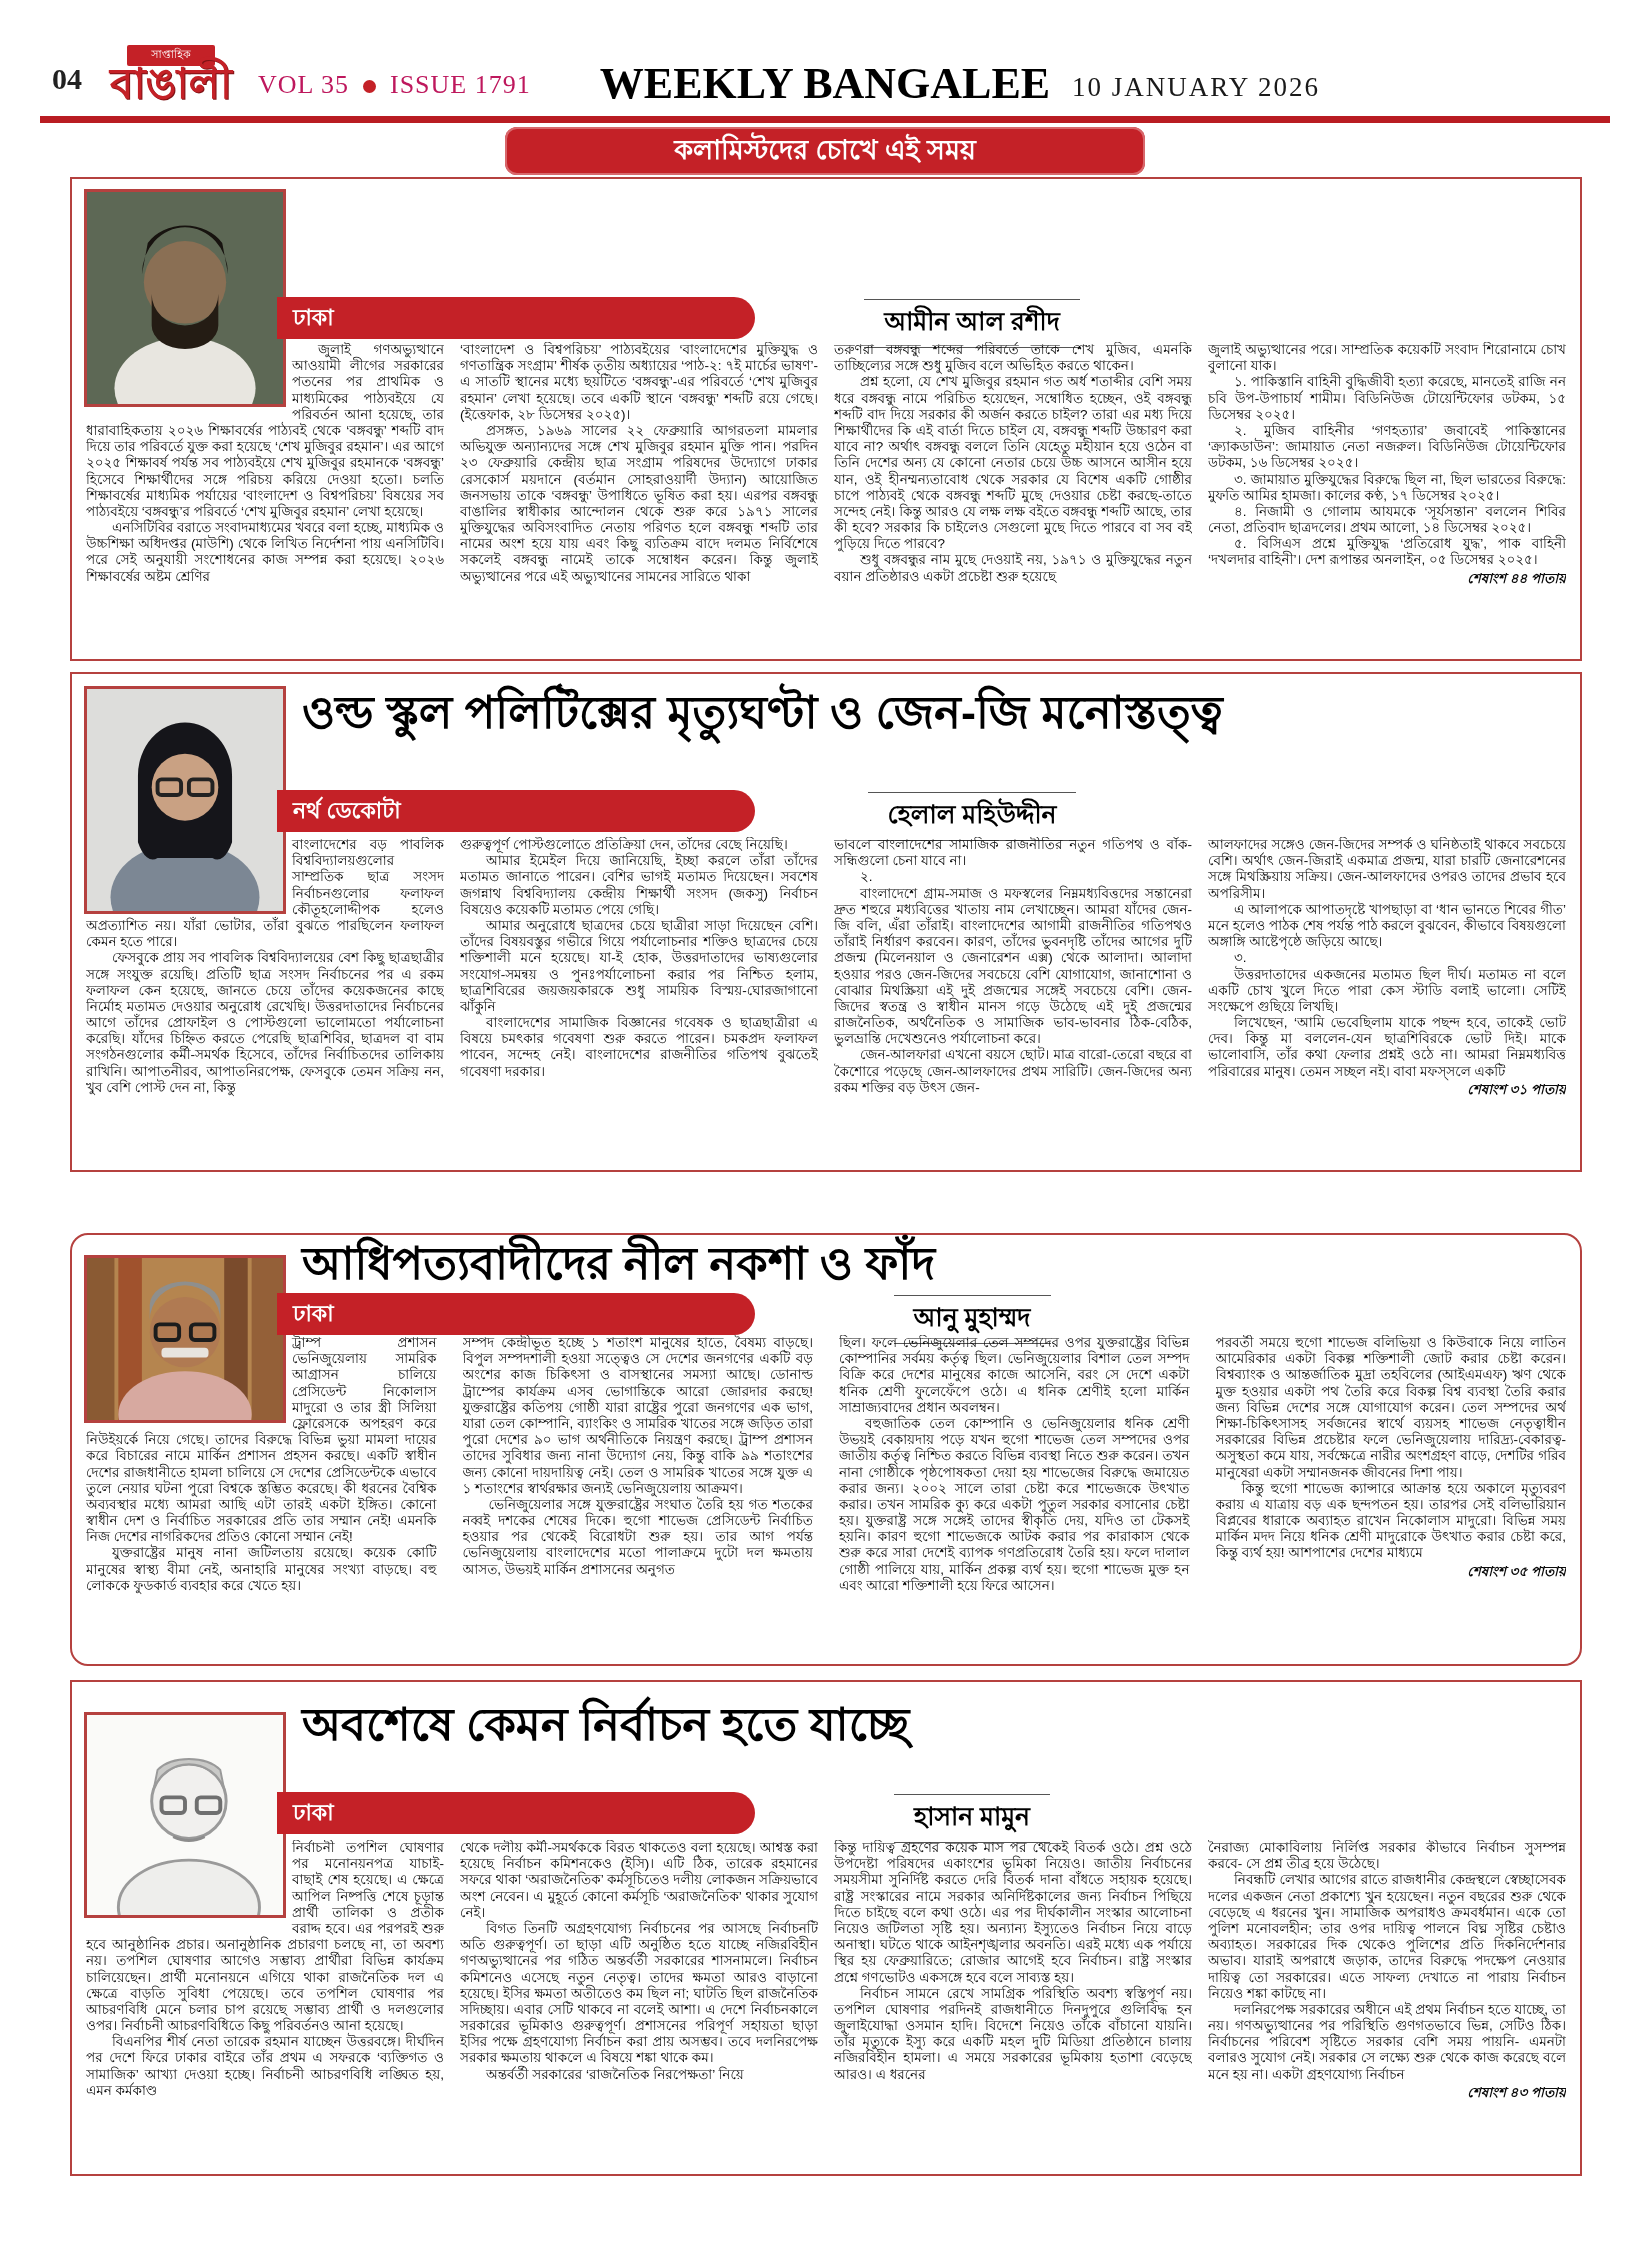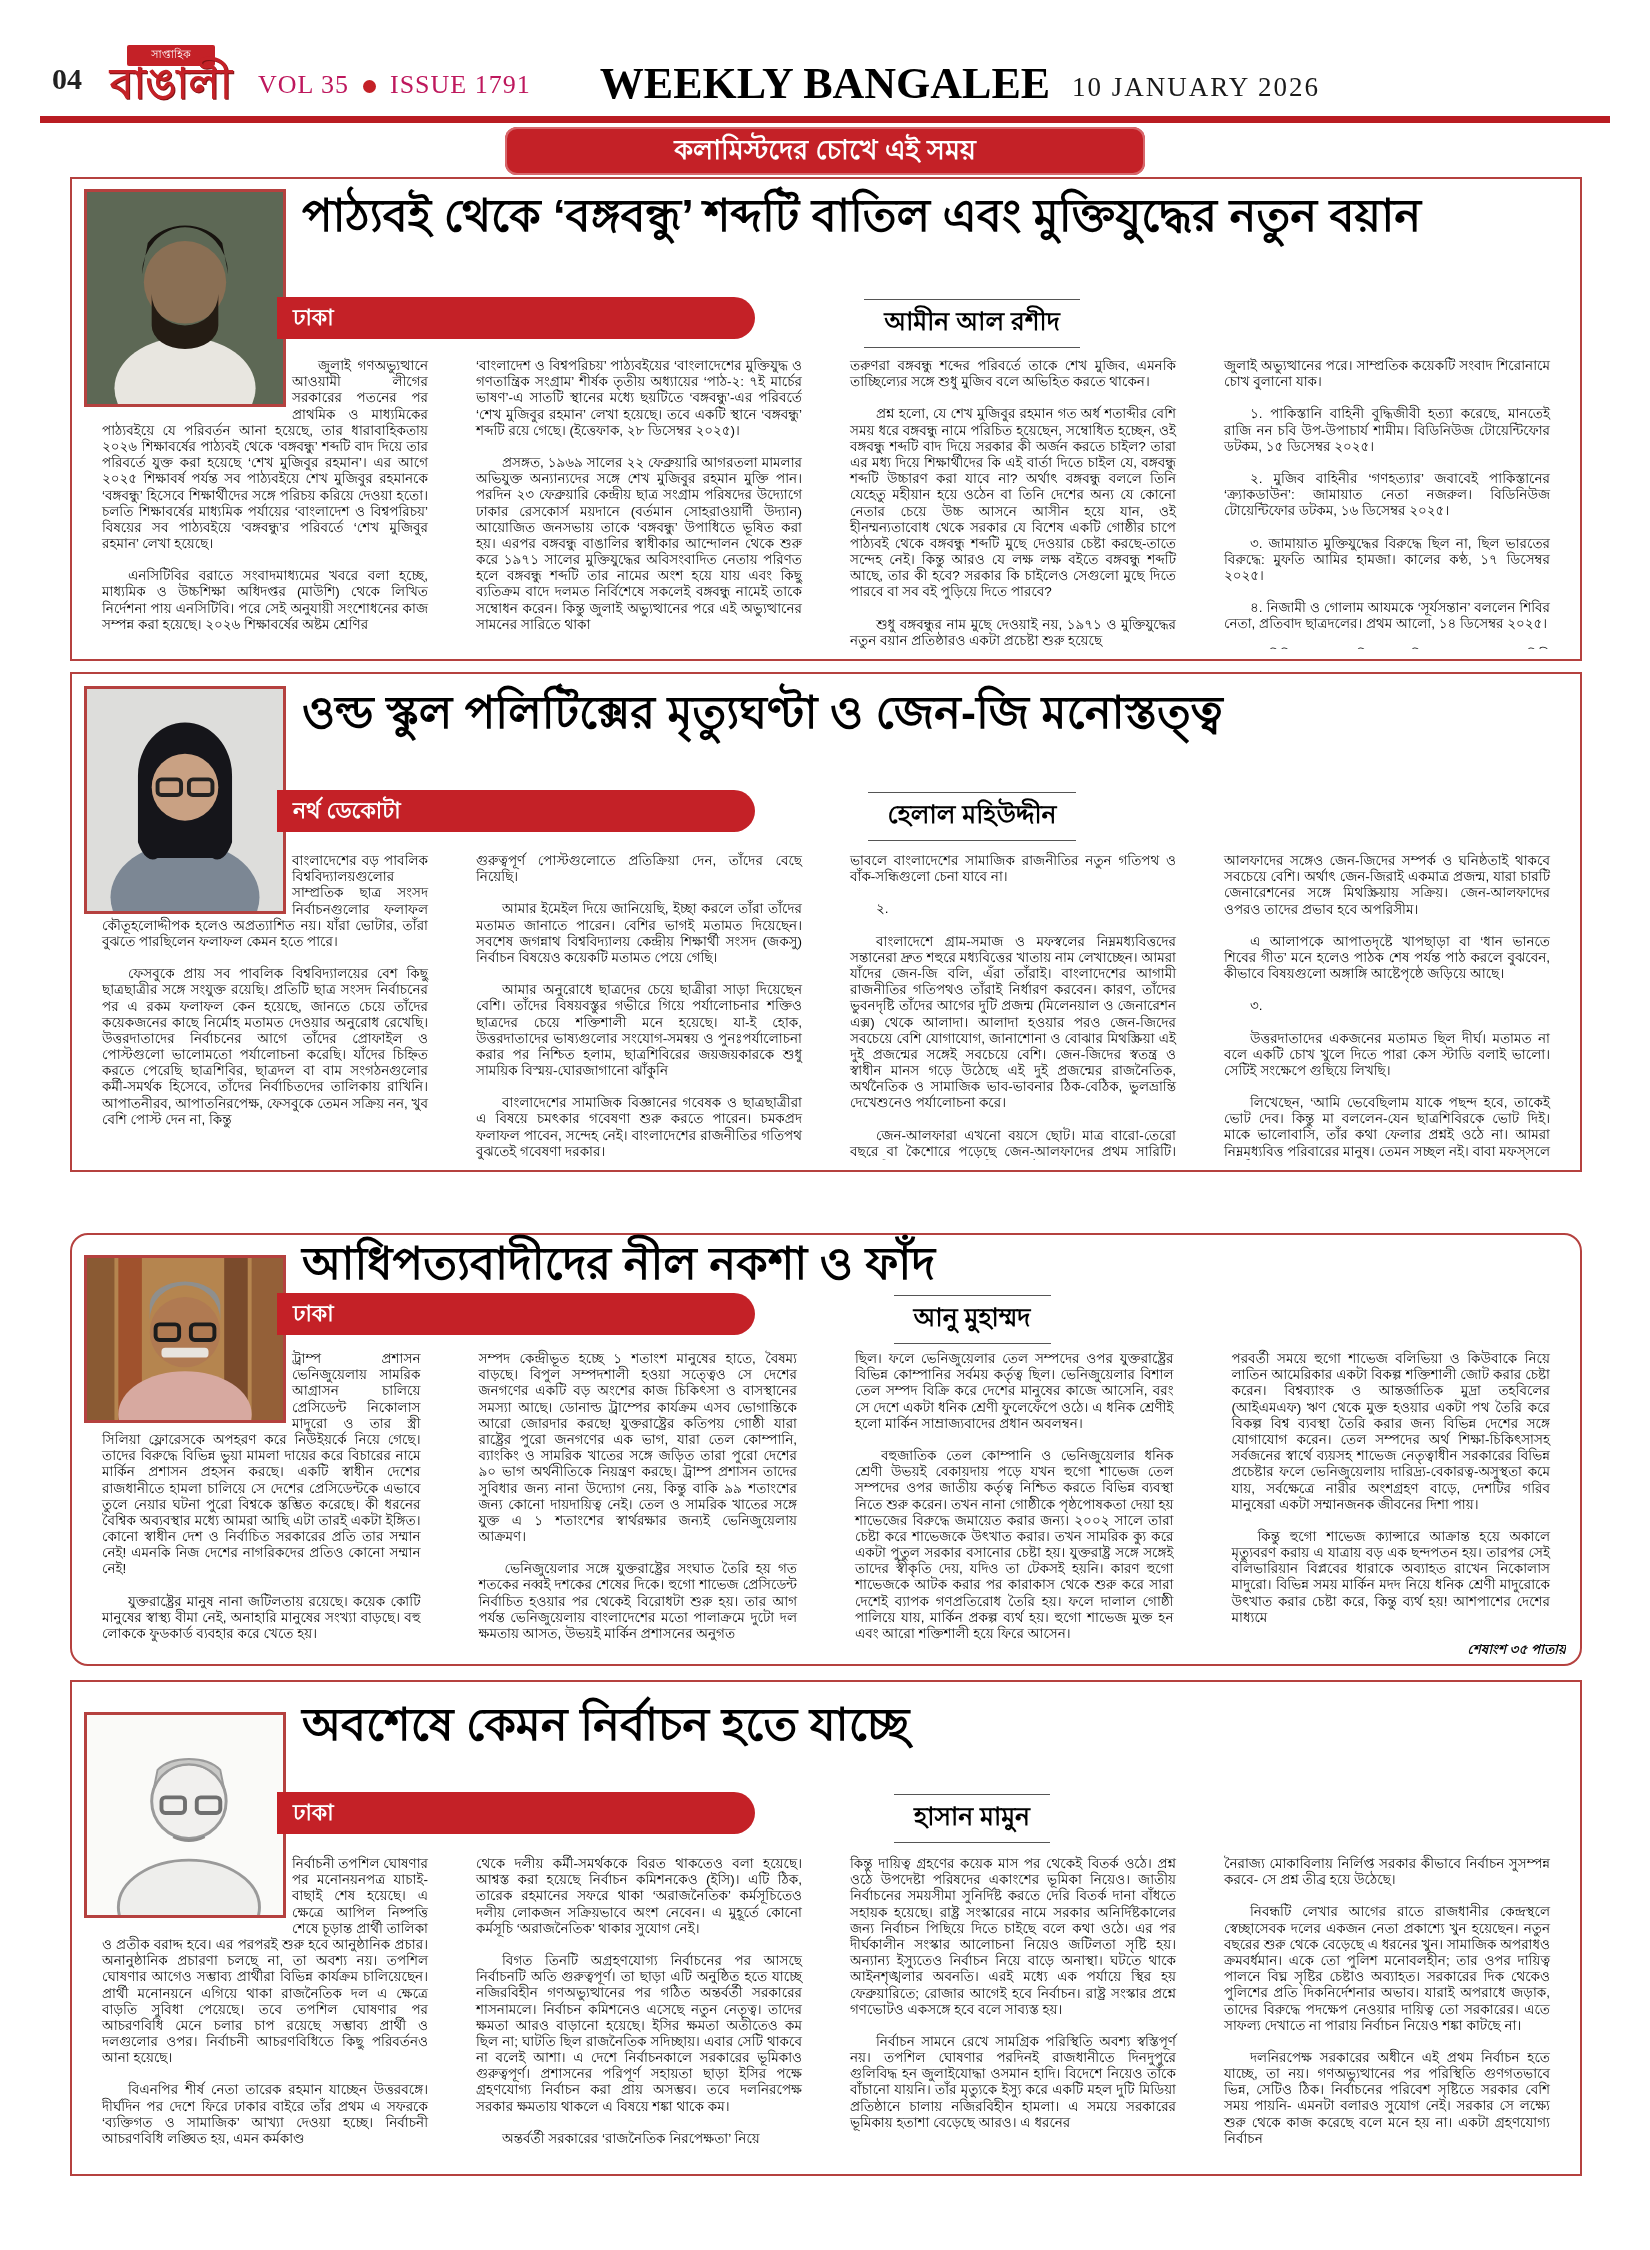--- a/index.html
+++ b/index.html
@@ -39,21 +39,21 @@
           display:flex;align-items:center;padding-left:16px;box-sizing:border-box;}
   .byline{position:absolute;left:700px;top:2px;width:400px;text-align:center;
           font-size:25px;font-weight:bold;color:#000;}
   .byline span{display:inline-block;border-top:1px solid #555;border-bottom:1px solid #555;
           padding:2px 20px;}
   .article-body{position:absolute;left:14px;right:14px;bottom:10px;display:flex;gap:16px;
           overflow:hidden;}
   .article-body .col{flex:1 1 0;overflow:hidden;font-size:13.5px;line-height:1.2;
           text-align:justify;color:#0a0a0a;}
   .photo-spacer{float:left;width:206px;}
-  .para{margin:16px;}
+  .para{margin:0;}
   .para.ind{text-indent:26px;}
   .cont{margin:2px 0 0;text-align:right;font-style:italic;font-weight:bold;font-size:13.5px;}
 </style>
 </head>
 <body>
 
 <div id="page">
 
   <div class="pageno">04</div>
   <div class="logo">
@@ -72,21 +72,20 @@
     <div class="photo" style="top:10px;width:196px;height:212px;">
       <svg viewBox="0 0 100 108" preserveAspectRatio="none">
         <rect width="100" height="108" fill="#66705c"></rect>
         <rect width="100" height="108" fill="#4c5a49" opacity=".35"></rect>
         <ellipse cx="50" cy="100" rx="36" ry="26" fill="#e8e6e0"></ellipse>
         <circle cx="50" cy="46" r="21" fill="#8a6f54"></circle>
         <path d="M28 42 a22 24 0 0 1 44 0 l-3 -16 a22 18 0 0 0 -38 0 z" fill="#17130f"></path>
         <path d="M33 52 a17 16 0 0 0 34 0 v16 a17 12 0 0 1 -34 0 z" fill="#241c14"></path>
       </svg>
     </div>
-    <h2 class="headline" style="top:14px;">পাঠ্যবই থেকে ‘বঙ্গবন্ধু’ শব্দটি বাতিল এবং মুক্তিযুদ্ধের নতুন বয়ান</h2>
     <div class="band-row" style="top:118px;">
       <div class="location-band">
         <span>ঢাকা</span>
       </div>
       <div class="byline">
         <span>আমীন আল রশীদ</span>
       </div>
     </div>
     <div class="article-body" style="top:163px;">
         <div class="col">

